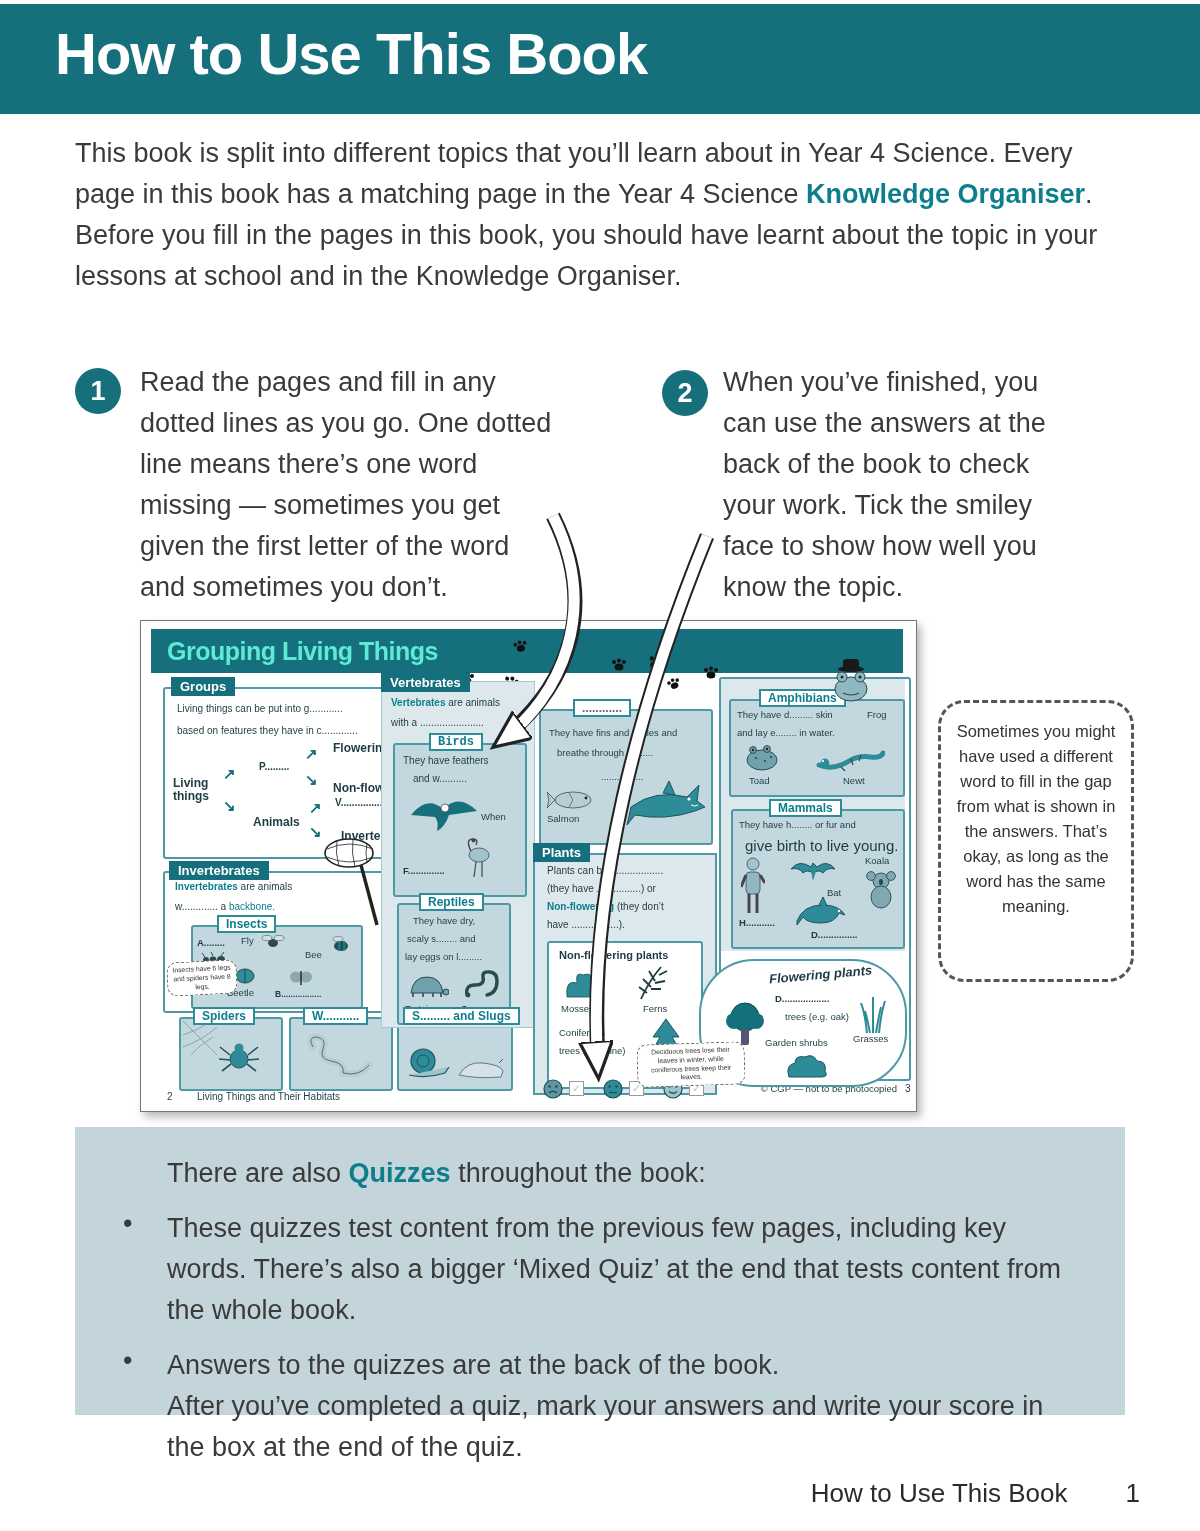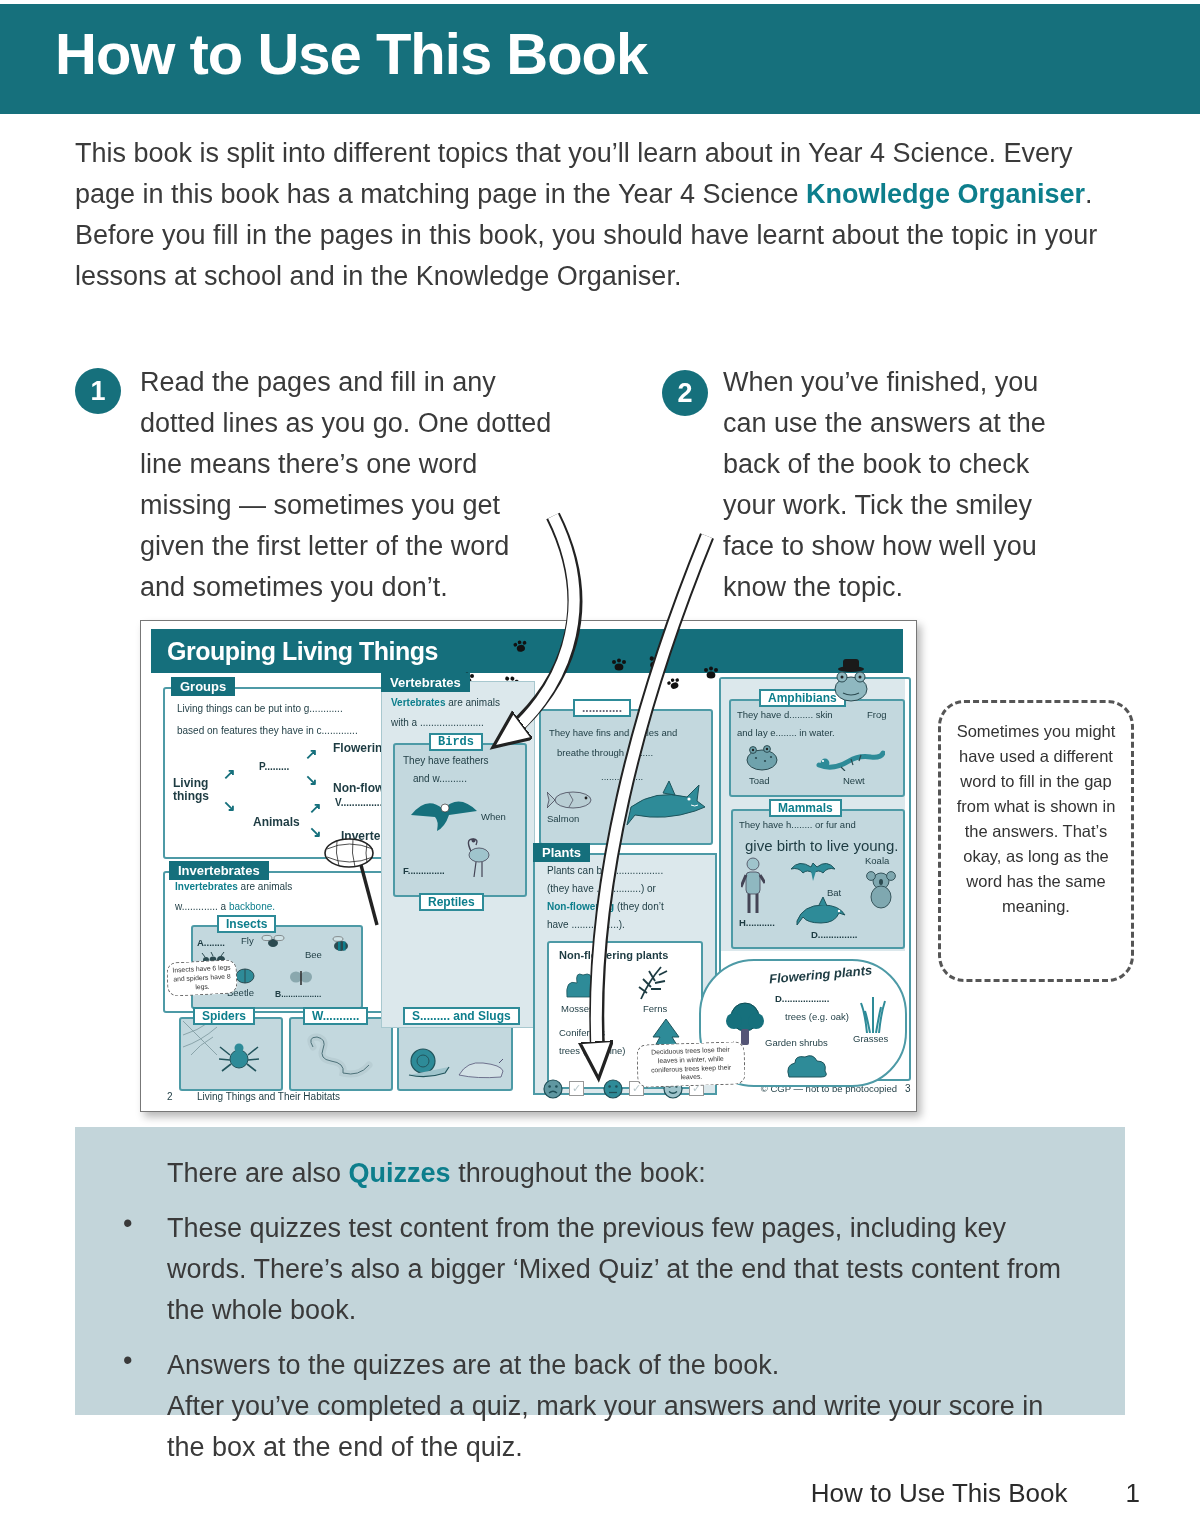--- a/index.html
+++ b/index.html
@@ -12,21 +12,21 @@
   #banner{position:absolute;left:0;top:4px;width:1200px;height:110px;background:#16707c;}
   #banner h1{margin:0;padding:16px 0 0 55px;font-size:58px;font-weight:bold;color:#fff;letter-spacing:-1px;}
   
   .bodytext{font-size:27px;line-height:41px;color:#3a3a3a;}
   .stepcircle{position:absolute;width:46px;height:46px;border-radius:50%;background:#16707c;color:#fff;
       font-size:27px;font-weight:bold;display:flex;align-items:center;justify-content:center;}
   
   #spread{position:absolute;left:140px;top:620px;width:775px;height:490px;background:#fff;
       border:1px solid #777;box-shadow:4px 5px 8px rgba(0,0,0,.28);font-size:10px;z-index:5;}
   #spread-title{position:absolute;left:10px;top:8px;width:752px;height:44px;background:#156f7c;}
-  #spread-title span{display:block;padding:8px 0 0 16px;color:#ffffff;font-size:25px;font-weight:bold;letter-spacing:-.5px;}
+  #spread-title span{display:block;padding:8px 0 0 16px;color:#5eead4;font-size:25px;font-weight:bold;letter-spacing:-.5px;}
   .tab{position:absolute;background:#156f7c;color:#fff;font-weight:bold;font-size:13px;padding:2px 9px;z-index:4;white-space:nowrap;}
   .wlabel{position:absolute;background:#fff;border:2px solid #2e8b98;color:#0d7e8c;font-weight:bold;
       font-size:12px;padding:0 7px;z-index:4;white-space:nowrap;}
   .panel{position:absolute;background:#dce8ec;border:1px solid #a8c8cf;}
   .box{position:absolute;background:#cadde2;border:2px solid #4d9aa6;border-radius:3px;}
   .wbox{position:absolute;background:#fff;border:2px solid #4d9aa6;border-radius:3px;}
   .frame{position:absolute;border:2px solid #4d9aa6;border-radius:3px;background:transparent;}
   .t{position:absolute;font-size:10px;color:#1d3b42;white-space:nowrap;}
   .cap{position:absolute;font-size:9.5px;color:#1d3b42;white-space:nowrap;}
   .arrowglyph{position:absolute;color:#16707c;font-weight:bold;font-size:15px;}
@@ -249,20 +249,36 @@
     <span class="cap" style="left:6px;top:102px;">Salmon</span>
     <svg class="abs" style="left:84px;top:66px;" width="82" height="52" viewBox="0 0 82 52">
           <path d="M6,30 Q30,12 62,20 L74,8 L72,24 L80,30 L70,34 Q40,44 10,38 L2,48 L6,30 Z" fill="#2e8b98" stroke="#1d545c" stroke-width="1"></path>
           <path d="M38,16 L44,4 L50,18 Z" fill="#2e8b98" stroke="#1d545c" stroke-width="1"></path>
           <circle cx="64" cy="22" r="1.6" fill="#fff"></circle>
           <path d="M66,28 Q70,30 73,28" stroke="#fff" stroke-width="1" fill="none"></path>
         </svg>
   </div>
   <span class="wlabel" style="left:432px;top:78px;color:#667;">............</span>
 
+  <div class="box" style="left:256px;top:282px;width:110px;height:118px;background:#c3d8de;">
+    <span class="t" style="left:14px;top:10px;font-size:9.5px;">They have dry,</span>
+    <span class="t" style="left:8px;top:28px;font-size:9.5px;">scaly s........ and</span>
+    <span class="t" style="left:6px;top:46px;font-size:9.5px;">lay eggs on l.........</span>
+    <svg class="abs" style="left:6px;top:68px;" width="44" height="26" viewBox="0 0 44 26">
+          <path d="M6,20 Q8,4 22,4 Q36,4 38,20 Z" fill="#6fa2ac" stroke="#2b4a50" stroke-width="1"></path>
+          <circle cx="41" cy="19" r="3" fill="#6fa2ac" stroke="#2b4a50" stroke-width="1"></circle>
+          <path d="M8,20 L8,24 M18,20 L18,24 M28,20 L28,24 M36,20 L36,24" stroke="#2b4a50" stroke-width="1.6"></path>
+        </svg>
+    <span class="cap" style="left:6px;top:98px;">Tortoise</span>
+    <svg class="abs" style="left:64px;top:64px;" width="38" height="30" viewBox="0 0 38 30">
+          <path d="M4,26 Q2,16 12,16 Q22,16 20,8 Q19,2 27,3 Q34,4 34,12 Q34,24 24,26" stroke="#2b4a50" stroke-width="3.4" fill="none" stroke-linecap="round"></path>
+          <circle cx="5" cy="26" r="2.4" fill="#2b4a50"></circle>
+        </svg>
+    <span class="cap b" style="left:62px;top:98px;">S..........</span>
+  </div>
   <span class="wlabel" style="left:278px;top:272px;">Reptiles</span>
 
   <div class="panel" style="left:392px;top:232px;width:180px;height:238px;border:2px solid #4d9aa6;">
     <span class="t" style="left:12px;top:10px;">Plants can be f..................</span>
     <span class="t" style="left:12px;top:28px;">(they have ................) or</span>
     <span class="t" style="left:12px;top:46px;"><span class="b teal">Non-flowering</span><span> (they don’t</span></span>
     <span class="t" style="left:12px;top:64px;">have .................).</span>
     <div class="wbox" style="left:12px;top:86px;width:152px;height:144px;">
       <span class="cap b teal" style="left:10px;top:6px;font-size:11px;">Non-flowering plants</span>
       <svg class="abs" style="left:14px;top:26px;" width="34" height="30" viewBox="0 0 34 30">

